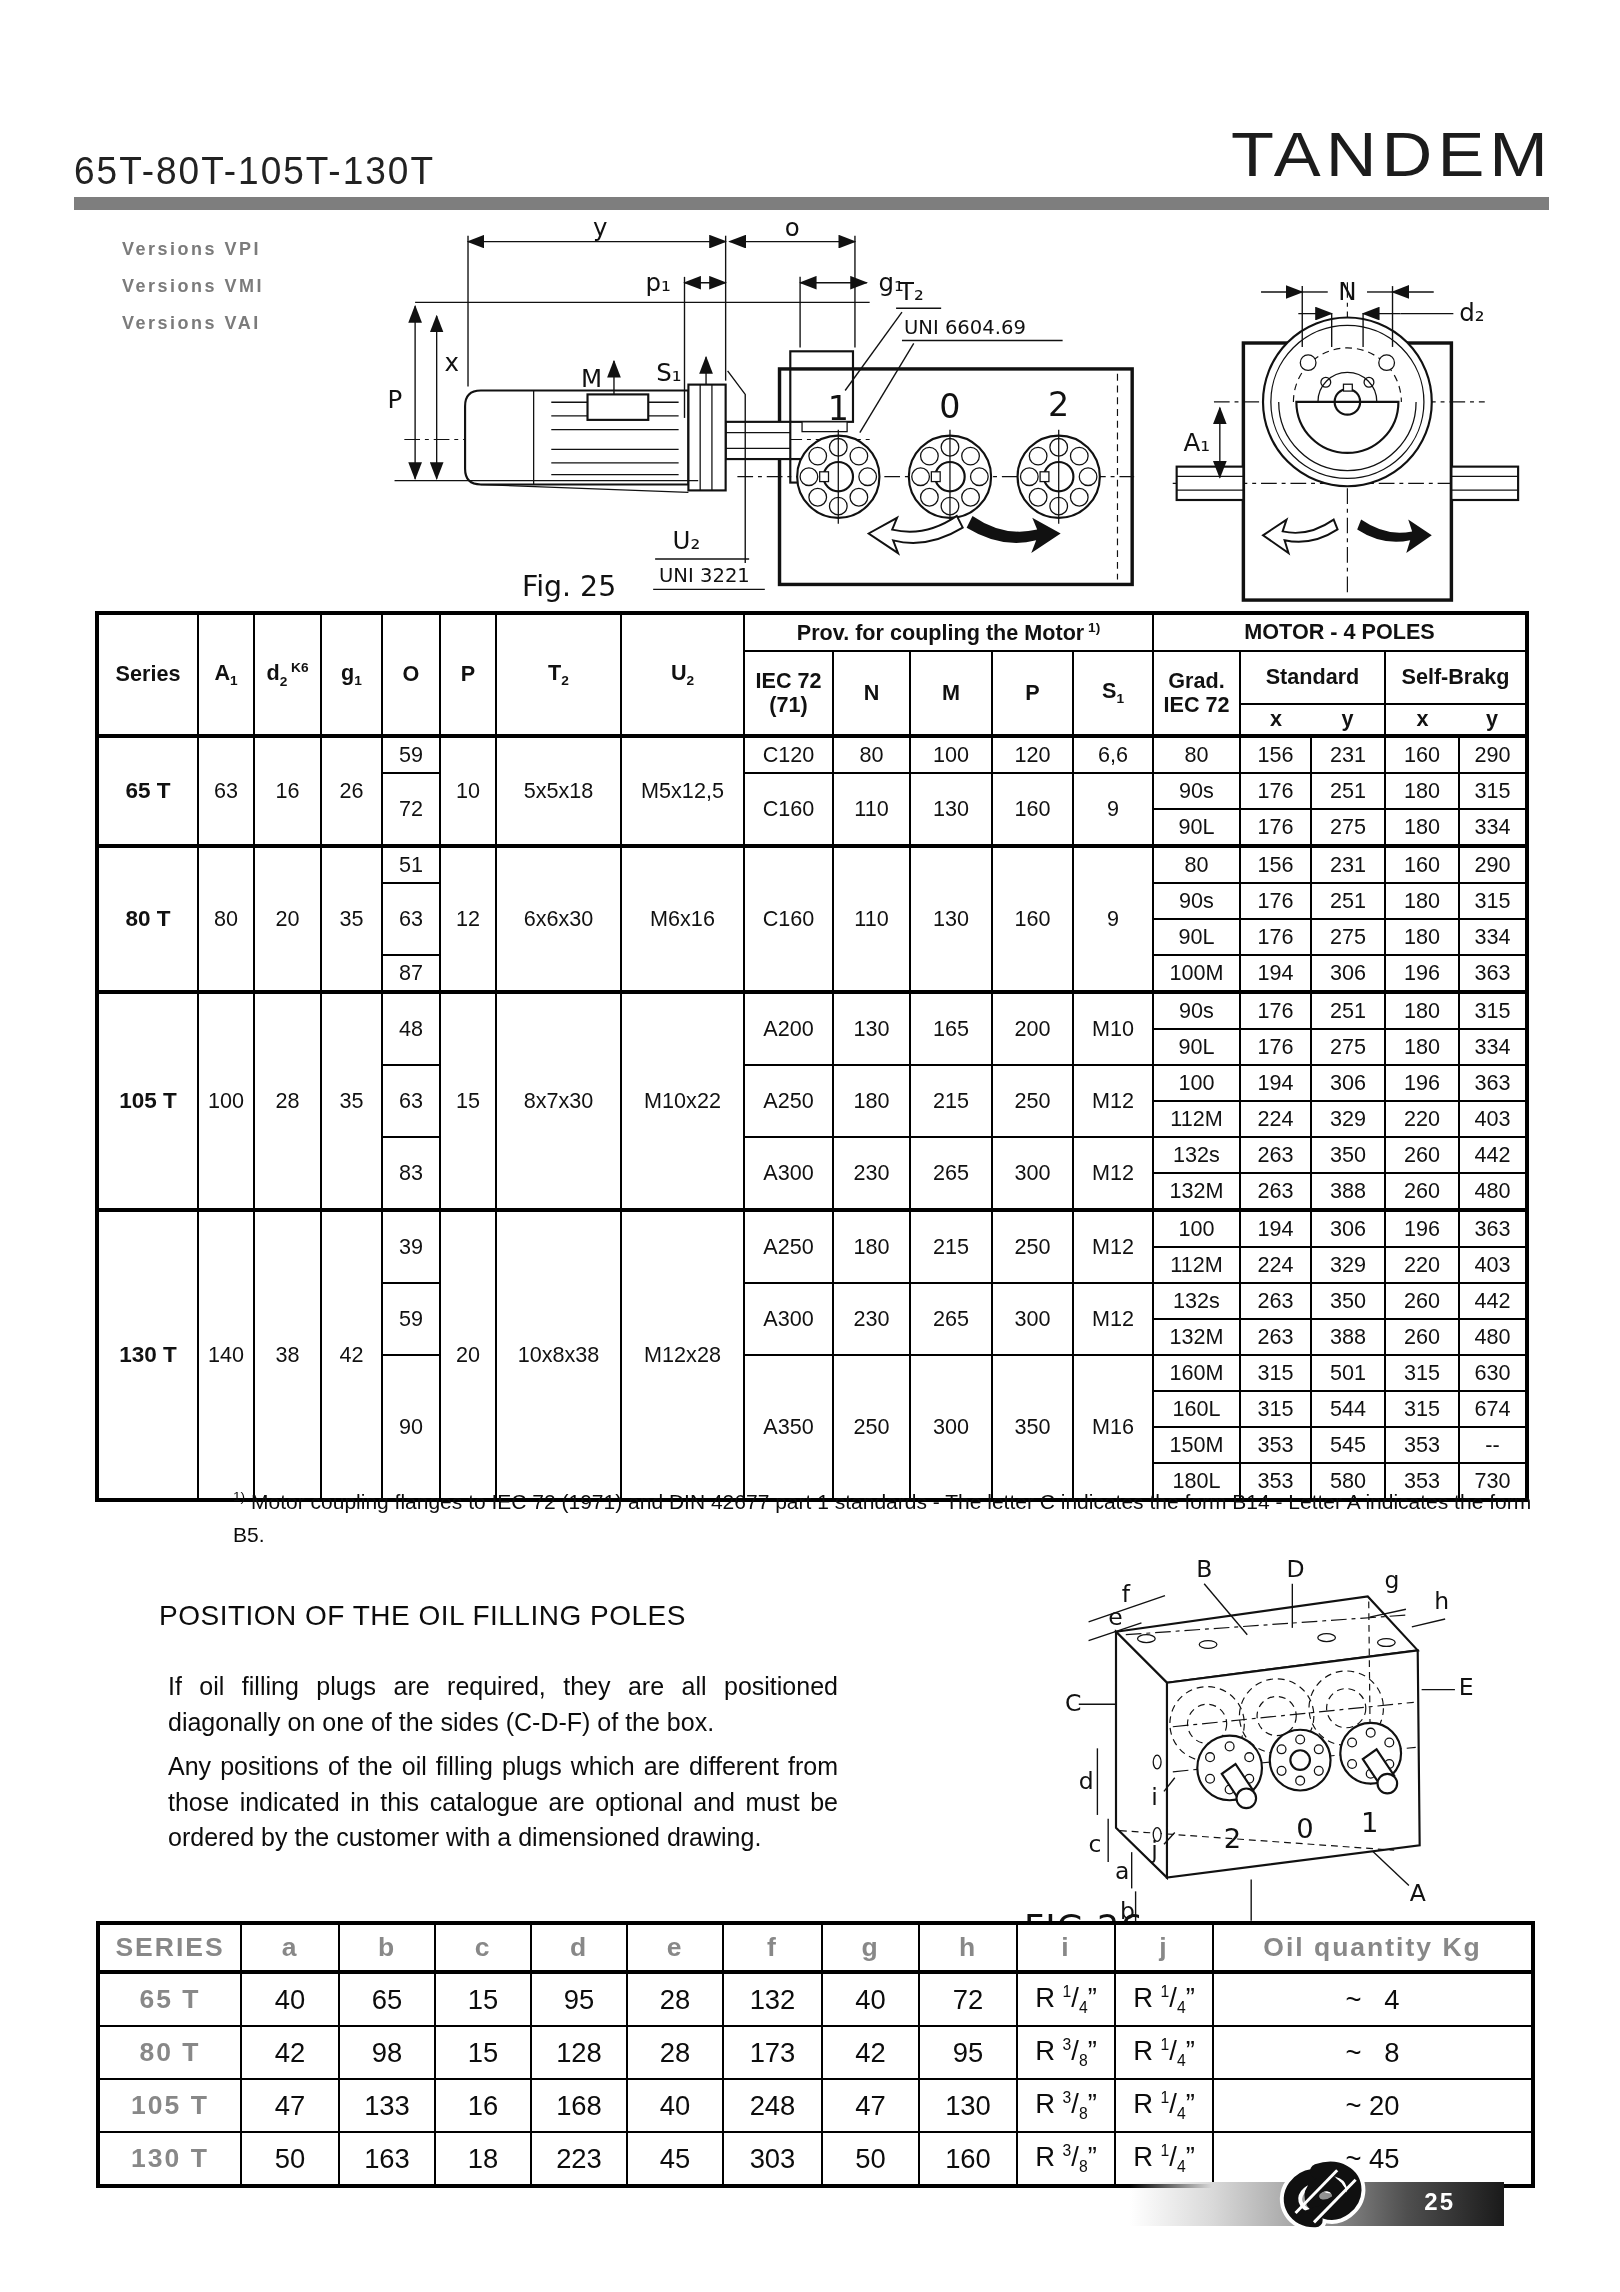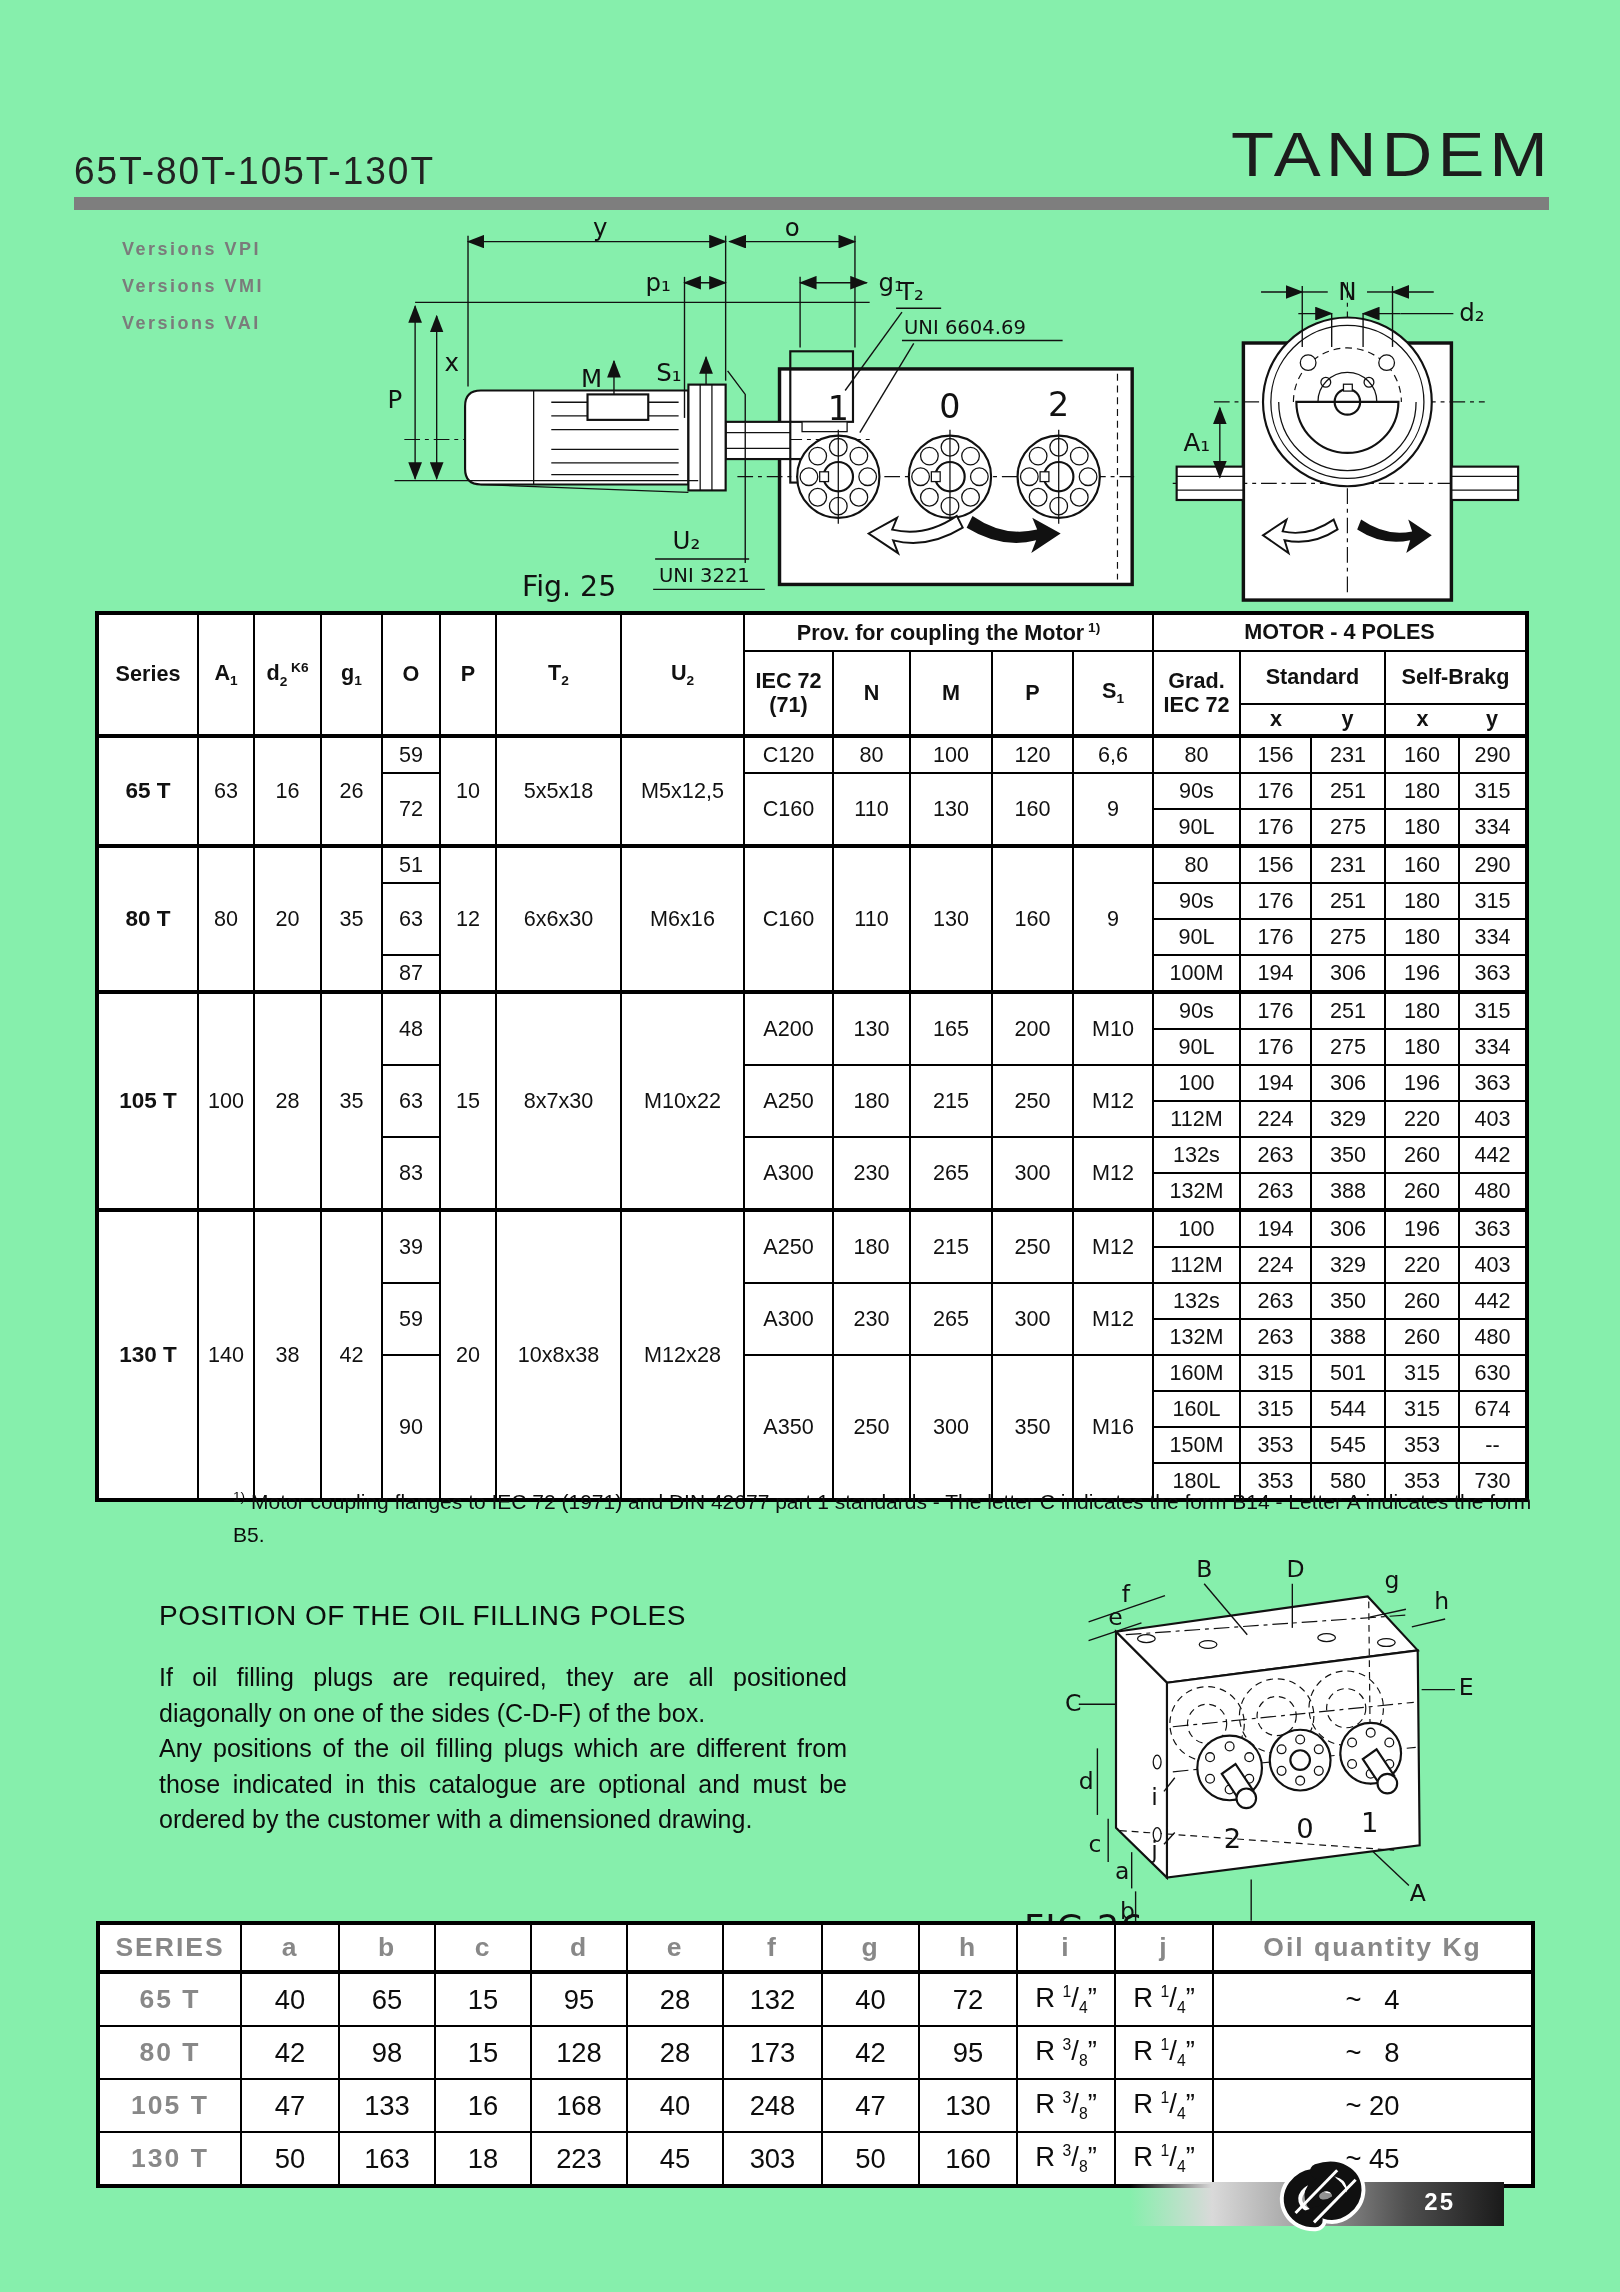--- a/index.html
+++ b/index.html
@@ -1,18 +1,18 @@
 <!DOCTYPE html>
 <html><head>
 <meta charset="utf-8">
 <style>
   html,body { margin:0; padding:0; background:#e8e8e8; }
   .page {
     position:relative; width:1620px; height:2293px; margin:0 auto;
-    background:#86efac; overflow:hidden;
+    background:#ffffff; overflow:hidden;
     font-family:"Liberation Sans", sans-serif; color:#111;
   }
   
   .model-range {
     position:absolute; left:74px; top:149px;
     font-size:37px; letter-spacing:2px; color:#222; font-weight:400;
     transform:scaleY(1.05); transform-origin:left top; white-space:nowrap;
   }
   .brand {
     position:absolute; left:1117px; top:118px; width:436px;
@@ -52,21 +52,21 @@
   #main-table sub { font-size:13.7px; }
   #main-table sup { font-size:13.7px; }
   
   .footnote { position:absolute; left:233px; top:1486px; width:1304px;
     font-size:21px; line-height:1.55; color:#0c0c0c; }
   .footnote sup { font-size:13.7px; }
   .oil-title { position:absolute; left:159px; top:1600px; font-size:28px;
     letter-spacing:0.5px; color:#0c0c0c; }
   .oil-text { position:absolute; left:159px; top:1660px; width:688px;
     font-size:25px; line-height:1.42; text-align:justify; color:#0c0c0c; }
-  .oil-text p { margin:0; }
+  .oil-text p { margin:9px; }
   
   #dim-table { position:absolute; left:96px; top:1921px; border-collapse:collapse;
     table-layout:fixed; border:4.9px solid #000; }
   #dim-table th, #dim-table td { border:2.9px solid #000; text-align:center;
     vertical-align:middle; padding:0; background:#fff; }
   #dim-table th { height:45px; font-size:26.5px; font-weight:bold; color:#888;
     letter-spacing:2px; border-bottom:4.9px solid #000; }
   #dim-table td { height:51px; font-size:27.4px; color:#0c0c0c; }
   #dim-table td.series { font-weight:bold; color:#888; letter-spacing:2px; font-size:26.5px; }
   #dim-table td sup { font-size:15.7px; vertical-align:super; }

